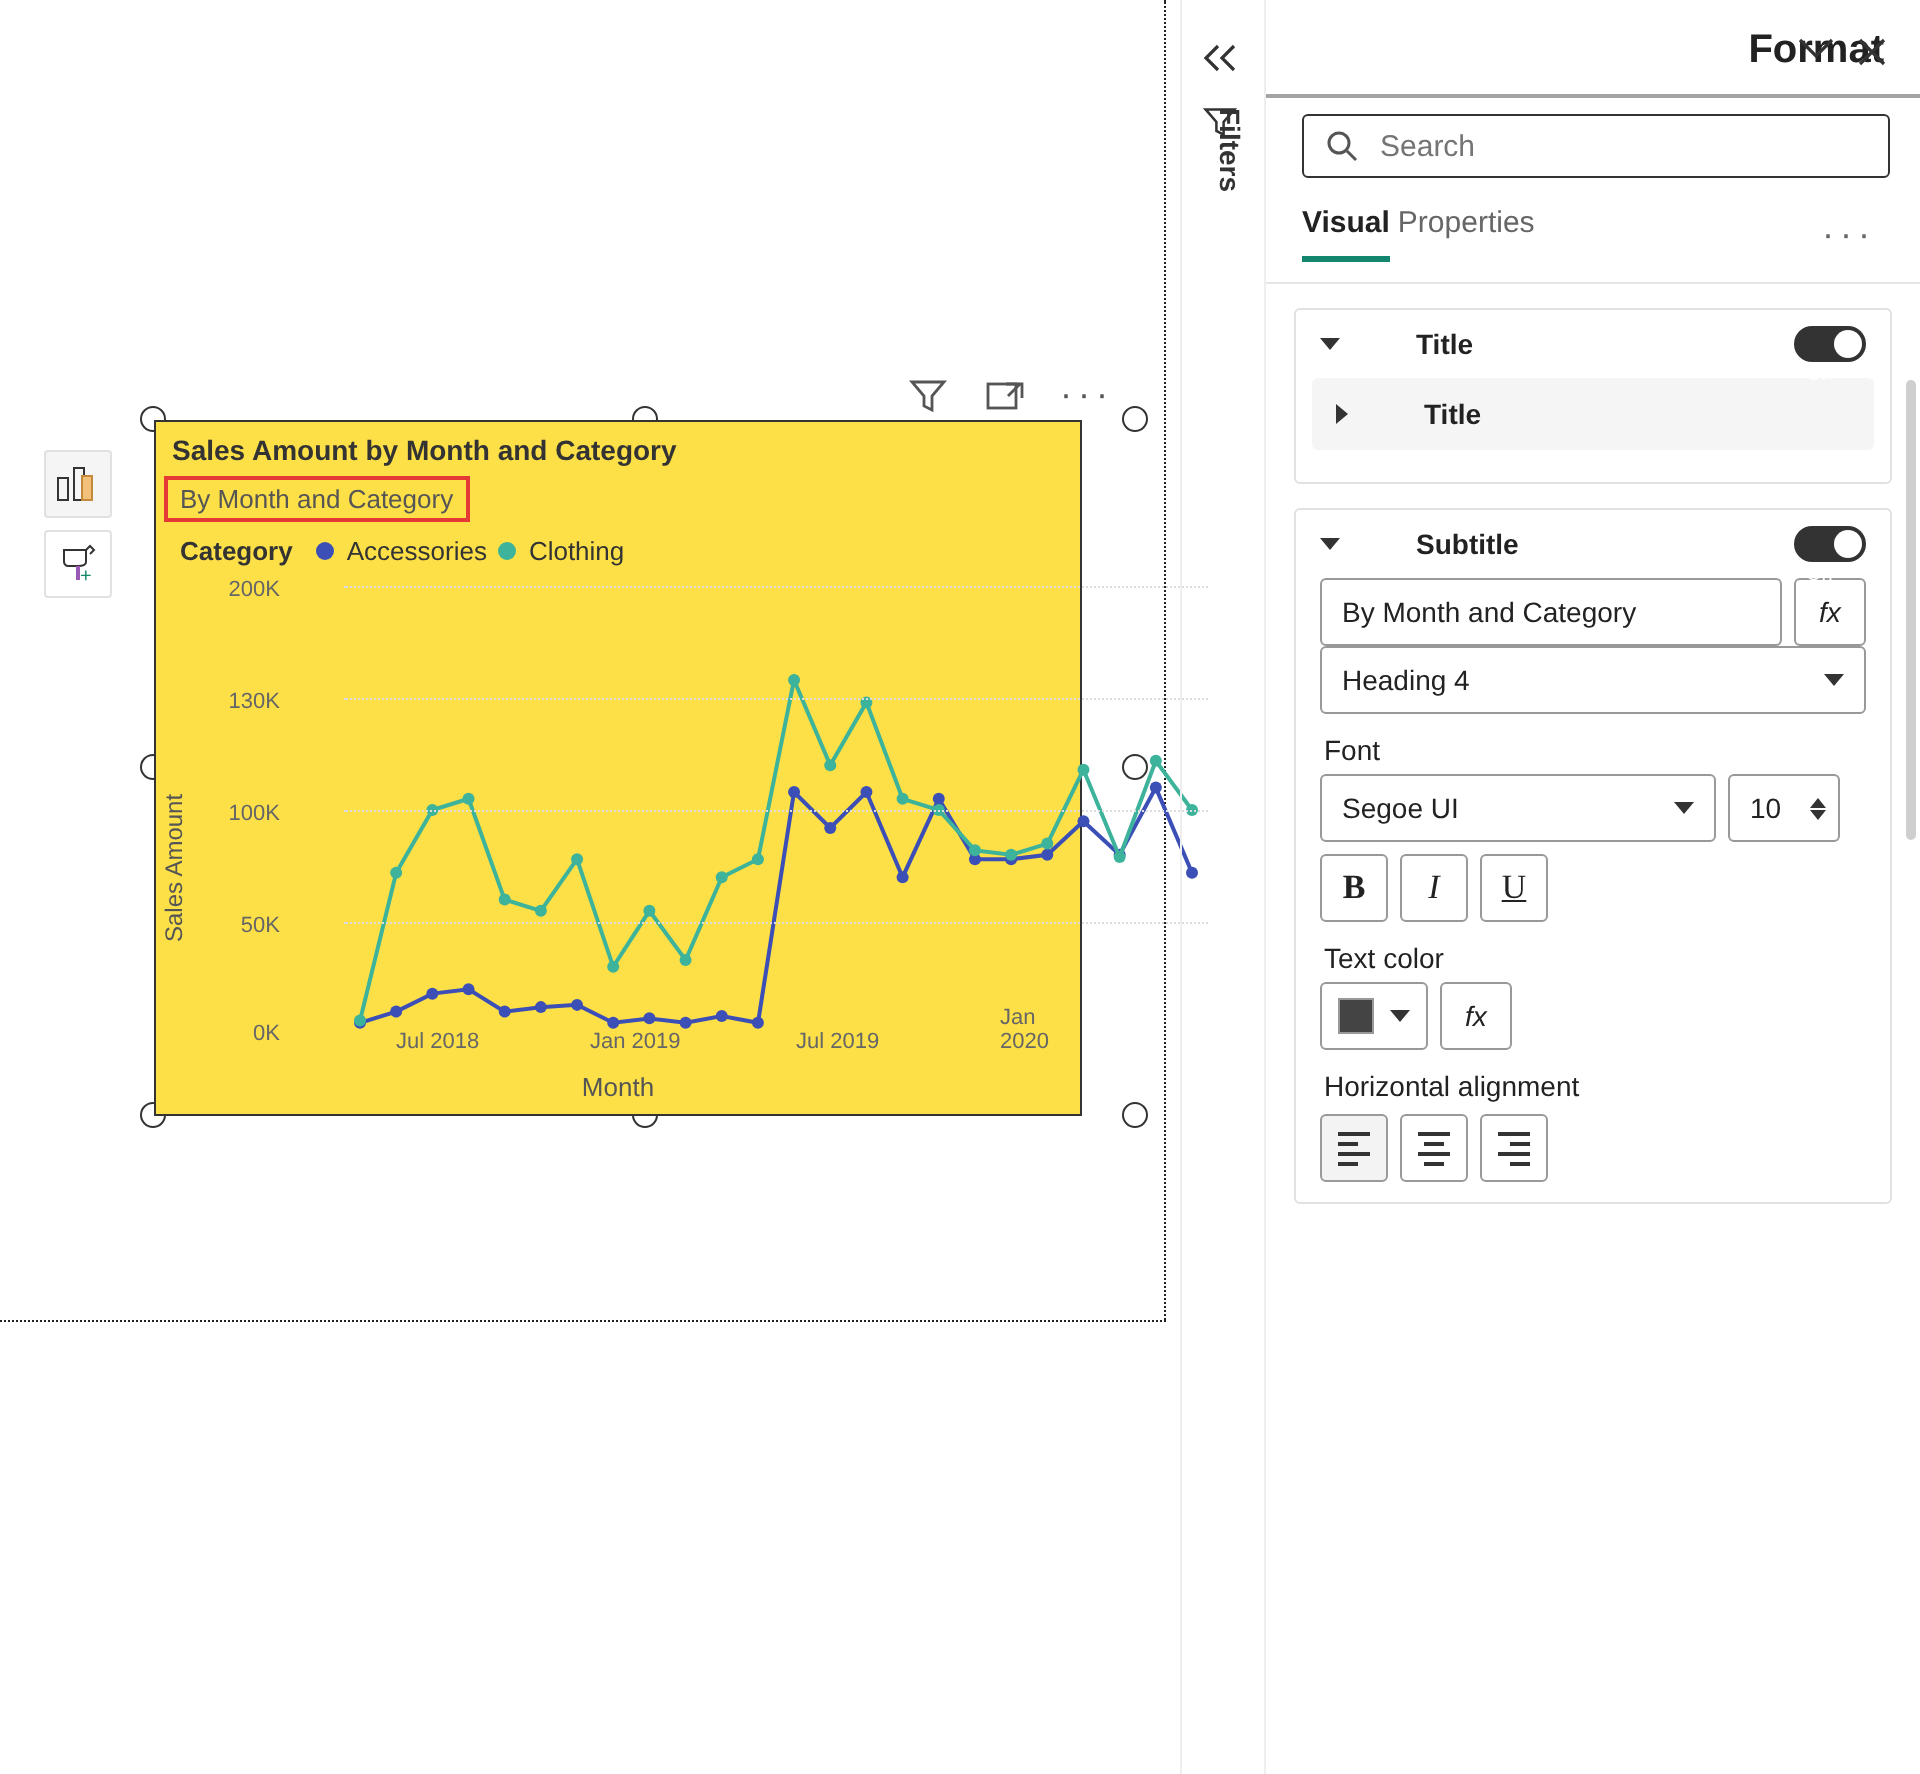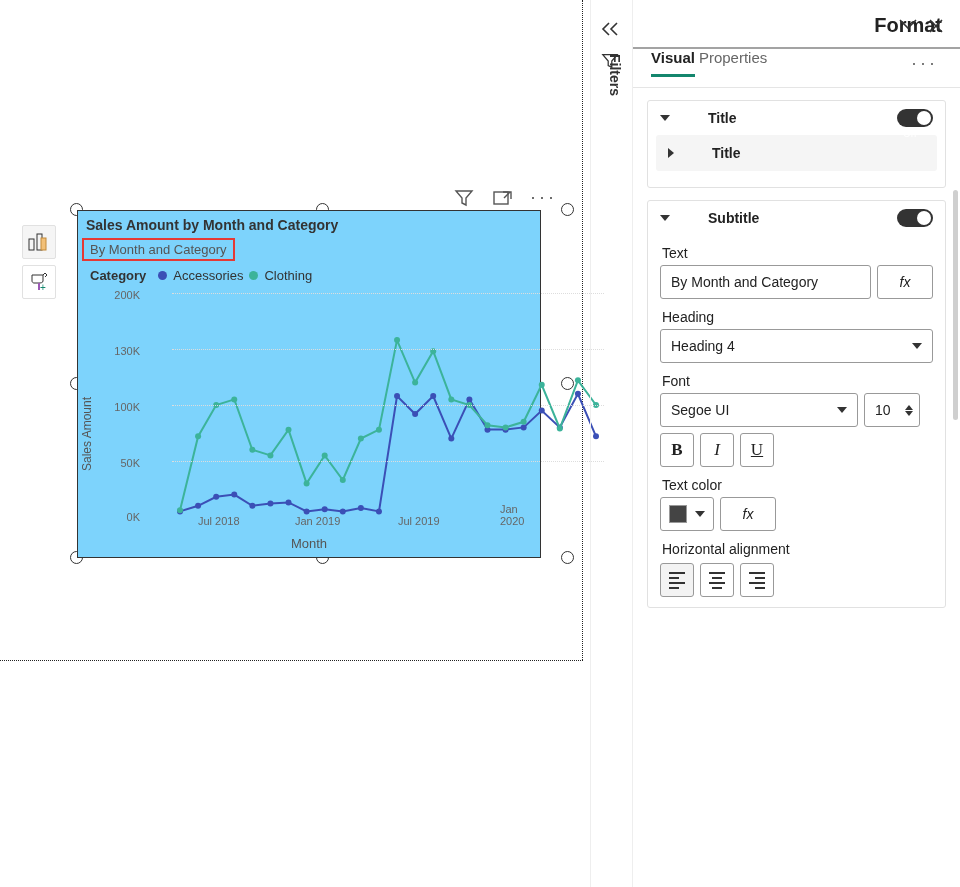--- a/index.html
+++ b/index.html
@@ -11,21 +11,21 @@
   .canvas-top  { position:absolute; left:0; top:0; width:583px; height:660px; border-right:1px dotted #222; }
   .canvas-hline{ position:absolute; left:0; top:660px; width:583px; height:0; border-top:1px dotted #222; }
 
   .toolbar-float { position:absolute; left:22px; top:225px; display:flex; flex-direction:column; gap:6px; }
   .tool-btn { width:34px; height:34px; display:flex; align-items:center; justify-content:center; border:1px solid #E1E1E1; border-radius:2px; background:#F5F5F5; }
   .tool-btn:last-child { background:#fff; }
 
   .visual-actions { position:absolute; left:454px; top:187px; display:flex; gap:18px; align-items:center; }
 
   
-  .visual { position:absolute; left:77px; top:210px; width:464px; height:348px; border:1px solid #333; background:#7dd3fc; }
+  .visual { position:absolute; left:77px; top:210px; width:464px; height:348px; border:1px solid #333; background:#fde047; }
   .visual-title { position:absolute; left:8px; top:6px; font-size:14px; font-weight:600; color:#333; }
   .subtitle { position:absolute; left:4px; top:27px; font-size:13px; color:#555; padding:2px 6px; }
   .red-box { border:2px solid #E53935; }
 
   .legend { position:absolute; left:12px; top:57px; font-size:13px; color:#333; display:flex; align-items:center; gap:6px; }
   .legend .cat { font-weight:600; margin-right:6px; }
   .dot { width:9px; height:9px; border-radius:50%; display:inline-block; }
   .dot.a { background:#3B4FB6; }
   .dot.c { background:#3CB39A; }
 
@@ -82,21 +82,21 @@
 
   .sub-card { background:#F5F5F5; border-radius:3px; margin:0 0 8px 0; }
   .sub-card .card-head { padding:10px 12px; }
 
   .field-label { font-size:14px; color:#222; margin:10px 2px 4px 2px; }
   .row { display:flex; align-items:center; gap:6px; }
   .inp-box { height:34px; border:1px solid #999; border-radius:3px; background:#fff; display:flex; align-items:center; padding:0 10px; font-size:14px; }
   .inp-box.text { flex:1; }
   .inp-box.select { flex:1; justify-content:space-between; }
   .inp-box.small { width:56px; justify-content:space-between; padding:0 6px 0 10px; }
-  .fx-btn { width:56px; height:34px; border:1px solid #999; border-radius:3px; display:flex; align-items:center; justify-content:center; font-style:italic; }
+  .fx-btn { width:36px; height:34px; border:1px solid #999; border-radius:3px; display:flex; align-items:center; justify-content:center; font-style:italic; }
   .caret { width:0; height:0; border-left:5px solid transparent; border-right:5px solid transparent; border-top:6px solid #333; }
   .spin { display:flex; flex-direction:column; gap:1px; margin-left:4px; }
   .spin .up, .spin .down { width:0; height:0; border-left:4px solid transparent; border-right:4px solid transparent; }
   .spin .up { border-bottom:5px solid #333; }
   .spin .down { border-top:5px solid #333; }
 
   .btn-group { display:flex; gap:6px; margin-top:6px; }
   .style-btn { width:34px; height:34px; border:1px solid #999; border-radius:3px; display:flex; align-items:center; justify-content:center; font-family:Georgia,serif; }
   .style-btn.b { font-weight:700; font-size:17px; }
   .style-btn.i { font-style:italic; font-size:17px; }
@@ -280,20 +280,31 @@
             </svg>
           </span>
         <span>
             <svg width="16" height="16" viewBox="0 0 16 16">
               <path d="M2 2 L14 14 M14 2 L2 14" stroke="#333" stroke-width="1.6"></path>
             </svg>
           </span>
       </div>
     </div>
 
+    <div class="search-wrap">
+      <div class="search">
+        <span>
+          <svg width="18" height="18" viewBox="0 0 18 18">
+              <circle cx="7.5" cy="7.5" r="5" fill="none" stroke="#555" stroke-width="1.5"></circle>
+              <path d="M11.5 11.5 L16 16" stroke="#555" stroke-width="1.5"></path>
+            </svg>
+        </span>
+        <input type="text" placeholder="Search" style="">
+      </div>
+    </div>
 
     <div class="tabs">
       <div class="tab active">Visual</div>
       <div class="tab">Properties</div>
       <div class="more">···</div>
     </div>
     <div class="tabs-divider"></div>
 
     <div class="scroll-area">
 
@@ -326,31 +337,29 @@
             <span class="chev"></span>
             <span class="label">Subtitle</span>
           </div>
           <div class="toggle">
               <span class="t-label">On</span>
               <span class="knob"></span>
             </div>
         </div>
 
         <div style="padding:0 12px;">
-          <div class="field-label">Text</div>
           <div class="row">
             <div class="inp-box text red-box" style="flex:1;">
                 <span>By Month and Category</span>
               </div>
             <div class="fx-btn">
                 <span>fx</span>
               </div>
           </div>
 
-          <div class="field-label">Heading</div>
           <div class="inp-box select">
             <span>Heading 4</span>
               <span class="caret"></span>
           </div>
 
           <div class="field-label">Font</div>
           <div class="row">
             <div class="inp-box select" style="width:198px; flex:none;">
               <span>Segoe UI</span>
                 <span class="caret"></span>

